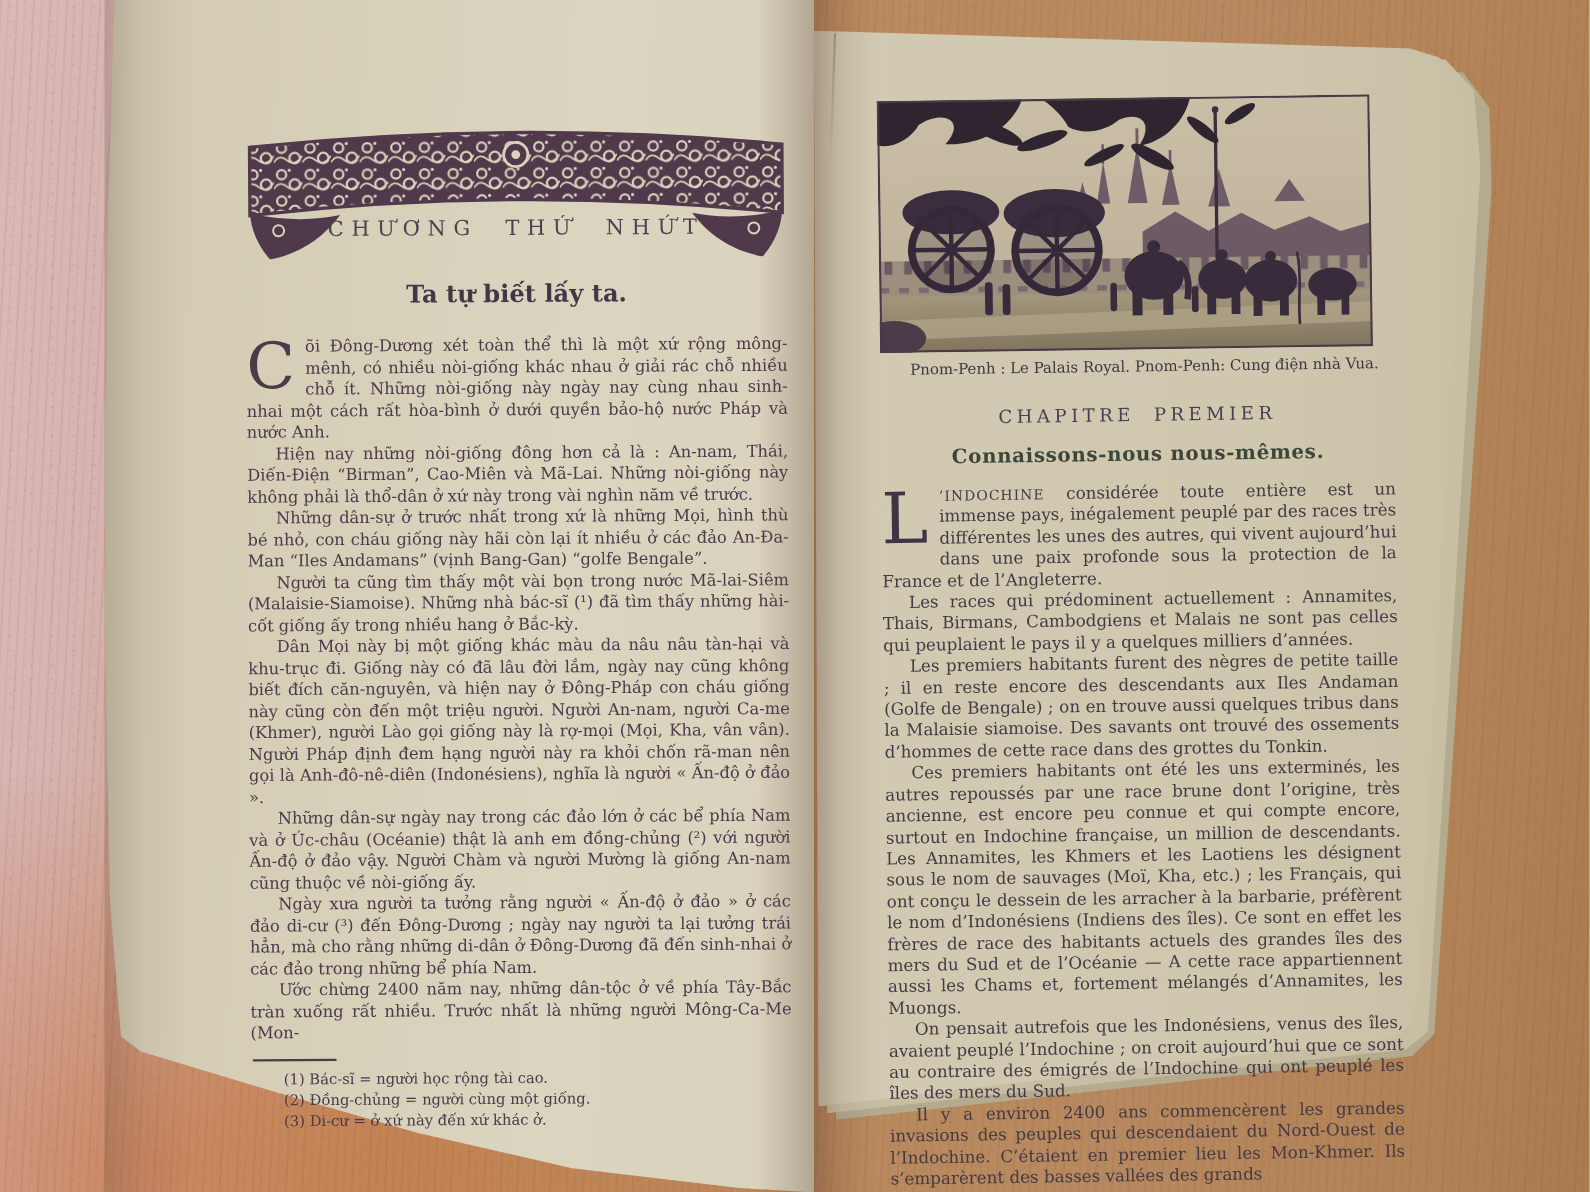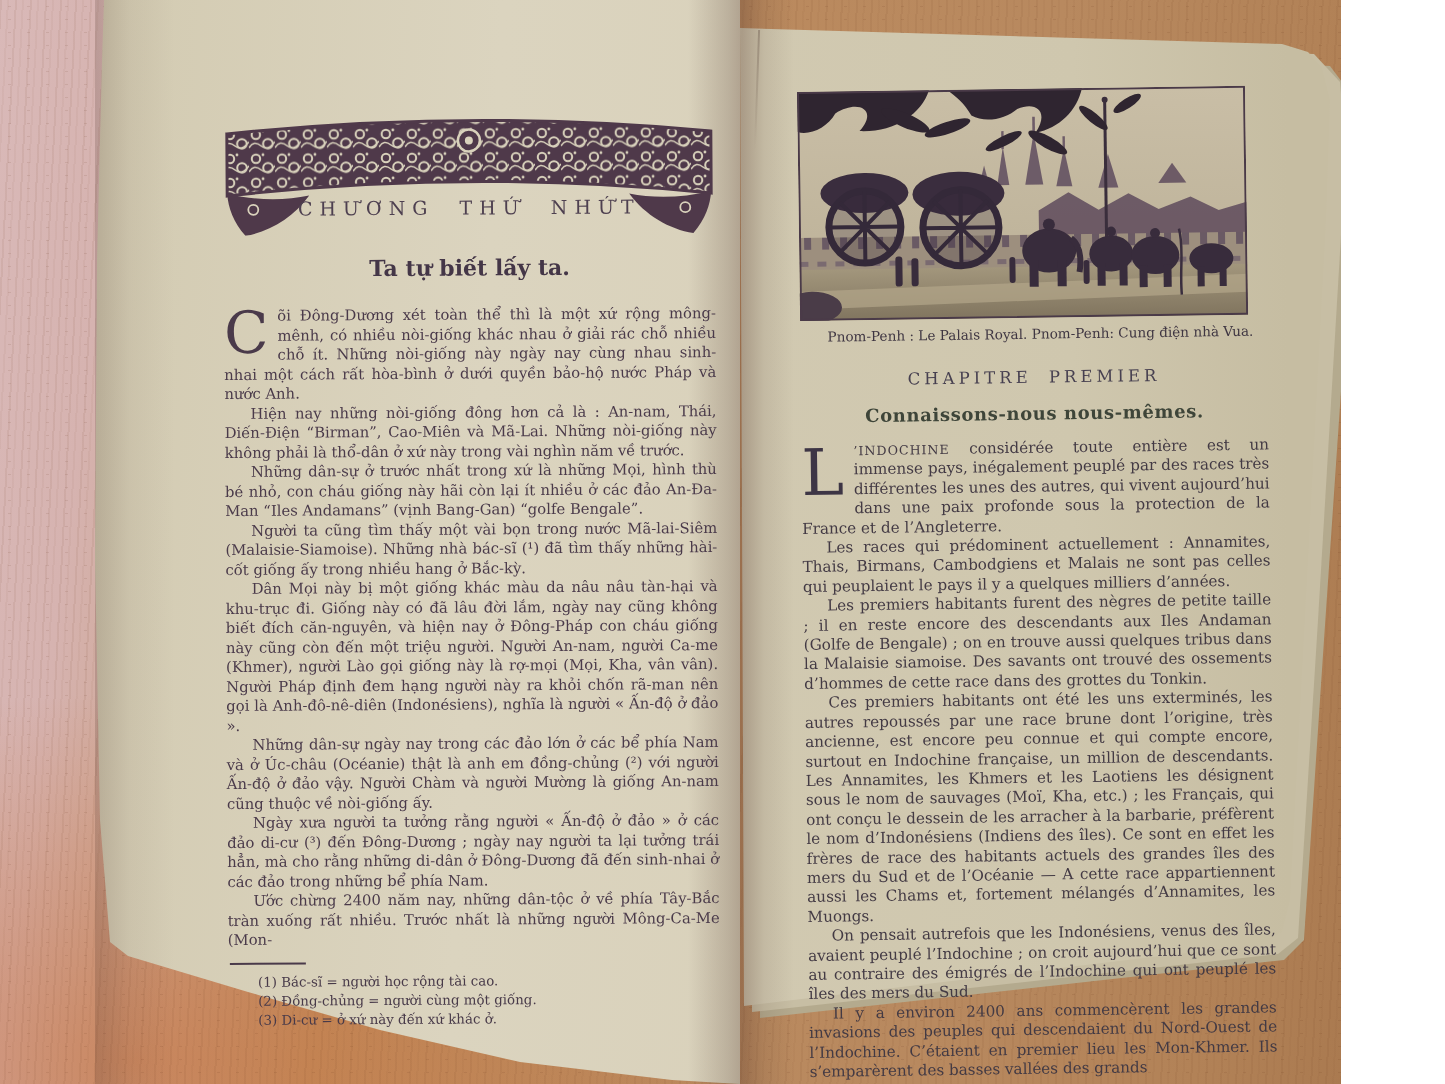--- a/index.html
+++ b/index.html
@@ -1,17 +1,17 @@
 <!DOCTYPE html>
 <html><head>
 <meta charset="utf-8">
 <style>
   html,body{margin:0;padding:0;width:1445px;height:1084px;overflow:hidden;
     font-family:"DejaVu Serif","Liberation Serif",serif;}
-  .stage{position:absolute;inset:0;width:1341px;height:1084px;}
+  .stage{position:absolute;inset:0;width:1445px;height:1084px;}
 
   
   .wood{position:absolute;inset:0;
     background:
       radial-gradient(75% 55% at 10% 98%, rgba(197,110,56,.55), rgba(197,110,56,0) 62%),
       linear-gradient(97deg,#d9b9b8 0%,#d6b3b0 9%,#cda48e 18%,#c29063 30%,#bb8a5e 48%,#b8895f 72%,#b28257 90%,#aa7a50 100%);}
   .wood::before{content:"";position:absolute;inset:0;
     background:repeating-linear-gradient(93deg, rgba(110,60,30,.08) 0 2px, rgba(0,0,0,0) 2px 7px, rgba(120,70,40,.05) 7px 9px, rgba(0,0,0,0) 9px 15px);}
   .wood::after{content:"";position:absolute;inset:0;opacity:.5;
     background-image:radial-gradient(rgba(92,44,18,.22) 1px, rgba(0,0,0,0) 1.5px);

